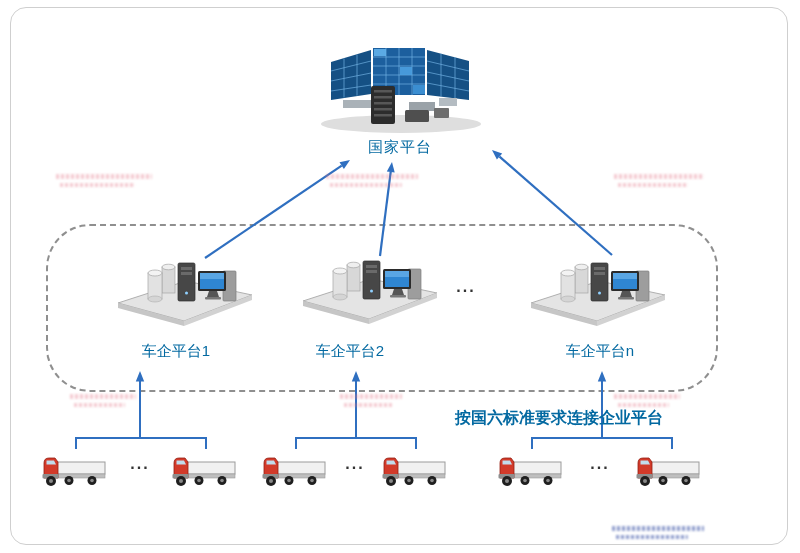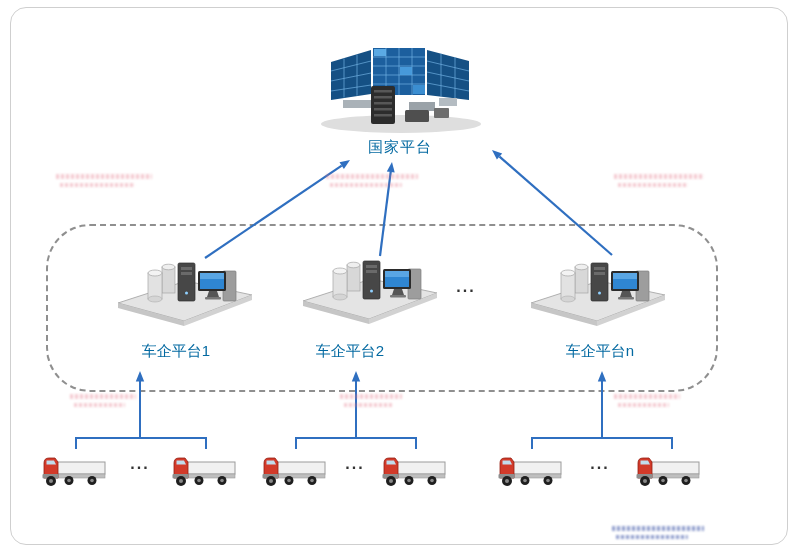--- a/index.html
+++ b/index.html
@@ -153,20 +153,21 @@
 
   <div class="label center" style="left:400px; top:138px; letter-spacing:1px;">国家平台</div>
 
 
   <div class="label center" style="left:176px; top:342px;">车企平台1</div>
   <div class="label center" style="left:350px; top:342px;">车企平台2</div>
   <div class="label center" style="left:600px; top:342px;">车企平台n</div>
 
   <div class="dots" style="left:466px; top:278px;">...</div>
 
+  <div class="label bold" style="left:455px; top:408px;">按国六标准要求连接企业平台</div>
 
   <div class="dots" style="left:140px; top:455px;">...</div>
   <div class="dots" style="left:355px; top:455px;">...</div>
   <div class="dots" style="left:600px; top:455px;">...</div>
 
   <div class="wm" style="left:56px;  top:174px; width:96px;"></div>
   <div class="wm" style="left:326px; top:174px; width:92px;"></div>
   <div class="wm" style="left:614px; top:174px; width:90px;"></div>
   <div class="wm" style="left:70px;  top:394px; width:66px;"></div>
   <div class="wm" style="left:340px; top:394px; width:62px;"></div>

